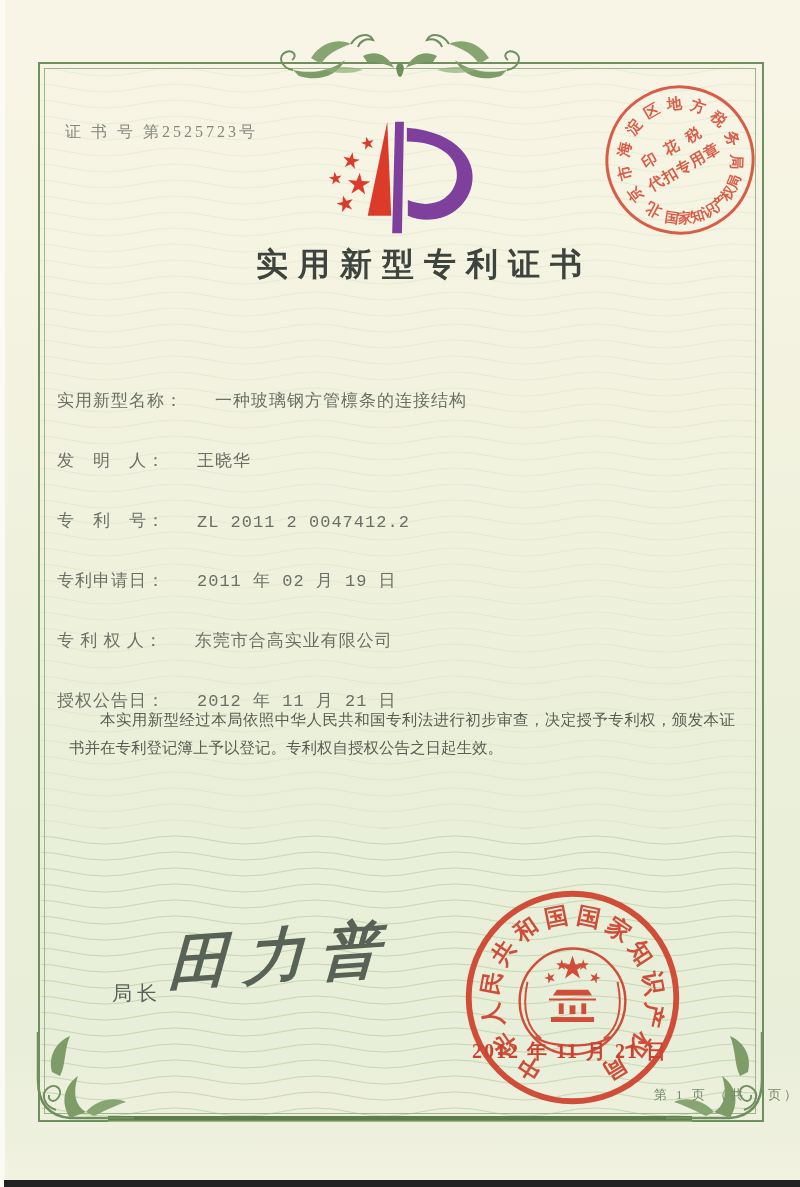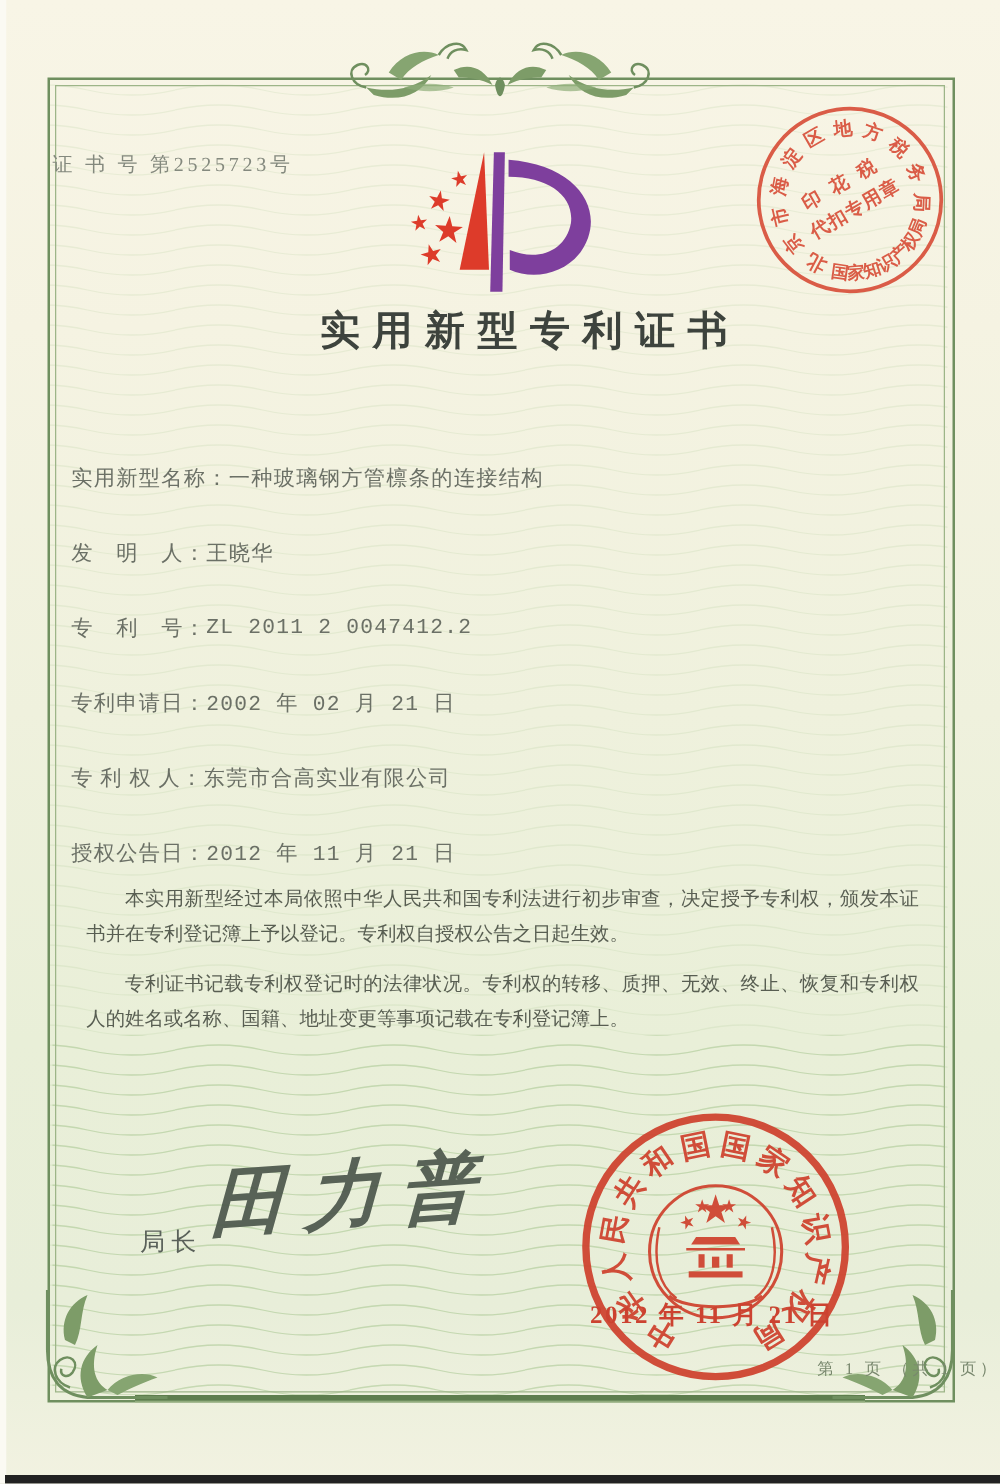--- a/index.html
+++ b/index.html
@@ -7,27 +7,27 @@
     background:linear-gradient(180deg,#f8f5e6 0%,#f5f3e2 22%,#eff1dd 48%,#e9efd8 70%,#e8eed9 88%,#f2f2e1 100%);
     font-family:"Liberation Serif","DejaVu Serif",serif;}
   .waves{position:absolute;left:0;top:0;pointer-events:none;}
   .frame-outer{position:absolute;left:38px;top:62px;width:722px;height:1056px;
     border:2px solid #6f8f5f;}
   .frame-inner{position:absolute;left:44px;top:68px;width:710px;height:1044px;
     border:1px solid #9db588;}
   .bottom-rule{position:absolute;left:108px;top:1116px;width:584px;height:4px;background:#5e7d4e;}
   .bottom-rule-hi{position:absolute;left:108px;top:1121px;width:584px;height:1px;background:#9db588;}
   .ornament{position:absolute;pointer-events:none;}
-  .cert-no{position:absolute;left:42px;top:122px;font-size:16px;letter-spacing:3px;color:#84897e;}
+  .cert-no{position:absolute;left:65px;top:122px;font-size:16px;letter-spacing:3px;color:#84897e;}
   .logo{position:absolute;left:312px;top:116px;}
   .tax-stamp{position:absolute;left:592px;top:72px;transform:rotate(-30deg);opacity:.92;}
   .doc-title{position:absolute;left:0;top:243px;width:100%;text-align:center;
     font-size:32px;font-weight:bold;letter-spacing:10px;color:#3d433d;margin-left:24px;}
   .fields{position:absolute;left:57px;top:352px;width:700px;}
-  .field-row{display:flex;height:60px;align-items:center;font-size:17px;color:#6b7066;letter-spacing:1px;}
+  .field-row{display:flex;height:60px;align-items:flex-end;font-size:17px;color:#6b7066;letter-spacing:1px;gap:32px;}
   .field-label{white-space:pre;}
   .field-value{white-space:pre;font-family:Liberation Mono, monospace;}
   .body-text{position:absolute;left:57px;top:694px;width:690px;font-size:15.5px;
     line-height:28px;color:#585e52;text-align:justify;}
   .body-text p{margin:12px;text-indent:2em;}
   .sig-label{position:absolute;left:112px;top:980px;font-size:20px;letter-spacing:5px;color:#5a615a;}
   .sig-name{position:absolute;left:168px;top:916px;font-size:60px;font-weight:bold;
     letter-spacing:16px;color:#4c574c;opacity:.92;transform:rotate(-4deg) skewX(-6deg);font-style:italic;}
   .main-seal{position:absolute;left:455px;top:880px;opacity:.95;}
   .seal-date{position:absolute;left:472px;top:1038px;font-size:20px;letter-spacing:2px;
@@ -151,35 +151,34 @@
     <div class="field-row">
       <span class="field-label">发　明　人：</span>
       <span class="field-value">王晓华</span>
     </div>
     <div class="field-row">
       <span class="field-label">专　利　号：</span>
       <span class="field-value">ZL 2011 2 0047412.2</span>
     </div>
     <div class="field-row">
       <span class="field-label">专利申请日：</span>
-      <span class="field-value">2002 年 02 月 21 日</span>
+      <span class="field-value">2011 年 02 月 19 日</span>
     </div>
     <div class="field-row">
       <span class="field-label">专 利 权 人：</span>
       <span class="field-value">东莞市合高实业有限公司</span>
     </div>
     <div class="field-row">
       <span class="field-label">授权公告日：</span>
       <span class="field-value">2012 年 11 月 21 日</span>
     </div>
   </div>
 
   <div class="body-text">
     <p>本实用新型经过本局依照中华人民共和国专利法进行初步审查，决定授予专利权，颁发本证书并在专利登记簿上予以登记。专利权自授权公告之日起生效。</p>
-    <p>专利证书记载专利权登记时的法律状况。专利权的转移、质押、无效、终止、恢复和专利权人的姓名或名称、国籍、地址变更等事项记载在专利登记簿上。</p>
   </div>
 
   <div class="sig-label">局长</div>
   <div class="sig-name">田力普</div>
 
   <svg class="main-seal" width="235" height="235" viewBox="0 0 240 240">
     <defs>
       <path id="star-b" d="M0,-1 L0.2245,-0.309 L0.951,-0.309 L0.3633,0.118 L0.5878,0.809 L0,0.382 L-0.5878,0.809 L-0.3633,0.118 L-0.951,-0.309 L-0.2245,-0.309 Z"></path>
     </defs>
     <g stroke="#cf4531">

